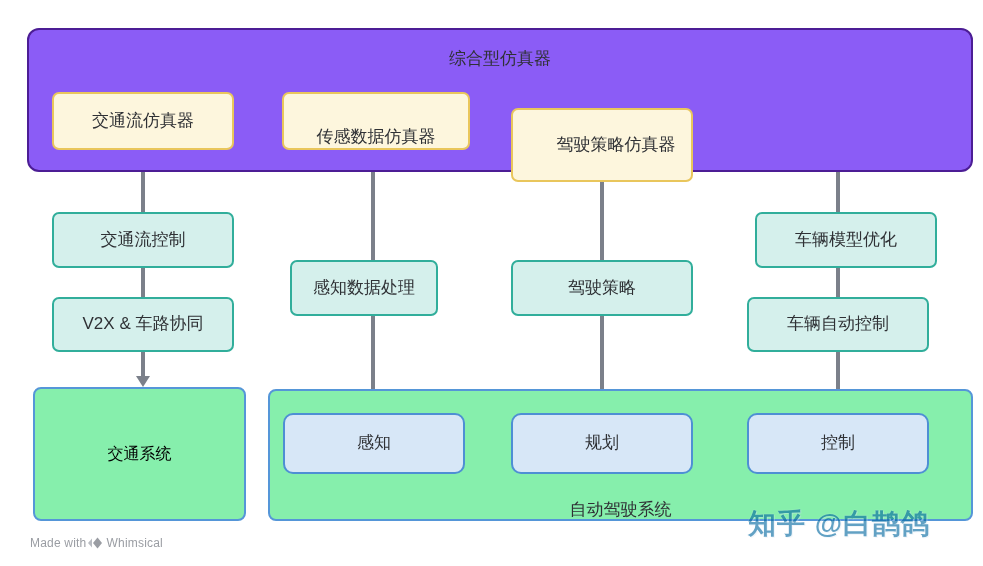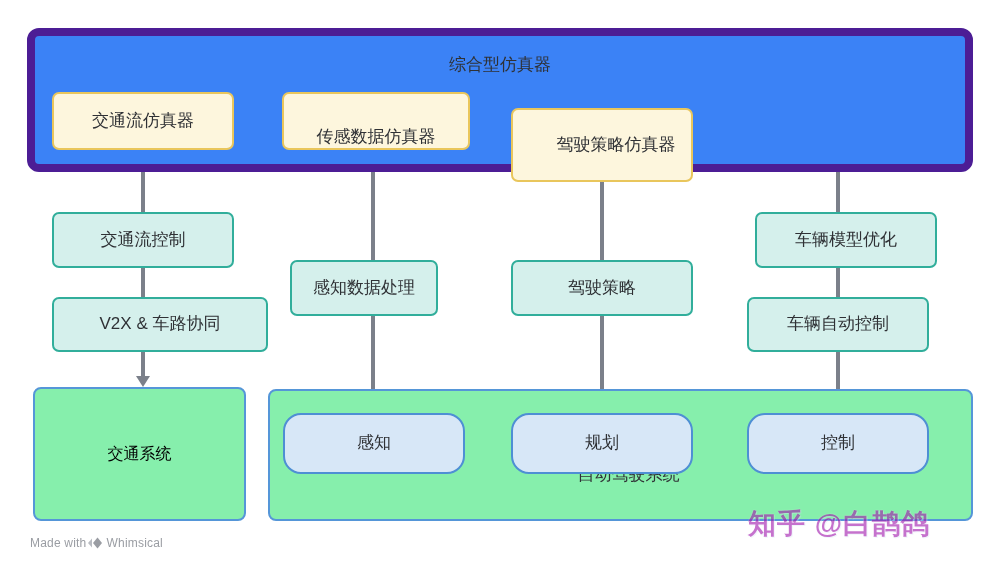--- a/index.html
+++ b/index.html
@@ -24,22 +24,22 @@
     box-sizing: border-box;
     display: flex;
     align-items: center;
     justify-content: center;
     text-align: center;
     line-height: 1.3;
   }
 
   
   .group-yellow {
-    background: #3b82f6;
-    border: 8px solid #4c1d95;
+    background: #8b5cf6;
+    border: 2px solid #4c1d95;
     border-radius: 12px;
   }
   .box-yellow {
     background: #fdf6dd;
     border: 2px solid #e9c65c;
     border-radius: 7px;
     color: #2f3135;
     font-size: 17px;
   }
   .group-yellow-title {
@@ -60,21 +60,21 @@
 
   
   .group-blue {
     background: #86efac;
     border: 2px solid #5596d8;
     border-radius: 8px;
   }
   .box-blue {
     background: #d7e7f7;
     border: 2px solid #4e8fd4;
-    border-radius: 18px;
+    border-radius: 10px;
     color: #2f3135;
     font-size: 17px;
   }
   .group-blue-title {
     position: absolute;
     color: #2f3135;
     font-size: 17px;
     text-align: center;
     width: 100%;
     left: 0;
@@ -114,21 +114,21 @@
     letter-spacing: .2px;
   }
   .wm-whimsical .logo {
     display: inline-flex;
     align-items: center;
   }
   .wm-zhihu {
     position: absolute;
     left: 748px;
     top: 505px;
-    color: #a21caf;
+    color: #0369a1;
     opacity: .62;
     font-size: 28px;
     font-weight: bold;
     letter-spacing: 1px;
     text-shadow:
        0 0 1px rgba(255,255,255,.9),
        1px 1px 0 rgba(210,225,242,.55);
     white-space: nowrap;
     pointer-events: none;
   }
@@ -192,42 +192,42 @@
   <div class="node box-yellow" style="left:282px; top:92px; width:188px; height:58px;align-items:flex-end;">
     <span>传感数据仿真器</span>
   </div>
   <div class="node box-yellow" style="left:511px; top:108px; width:182px; height:74px;padding-left:28px;">
     <span>驾驶策略仿真器</span>
   </div>
 
   <div class="node box-green" style="left:52px; top:212px; width:182px; height:56px;">
     <span>交通流控制</span>
   </div>
-  <div class="node box-green" style="left:52px; top:297px; width:216px; height:55px;">
+  <div class="node box-green" style="left:52px; top:297px; width:182px; height:55px;">
     <span>V2X &amp; 车路协同</span>
   </div>
   <div class="node box-green" style="left:290px; top:260px; width:148px; height:56px;">
     <span>感知数据处理</span>
   </div>
   <div class="node box-green" style="left:511px; top:260px; width:182px; height:56px;">
     <span>驾驶策略</span>
   </div>
   <div class="node box-green" style="left:747px; top:212px; width:182px; height:56px;margin-left:8px;">
     <span>车辆模型优化</span>
   </div>
   <div class="node box-green" style="left:747px; top:297px; width:182px; height:55px;">
     <span>车辆自动控制</span>
   </div>
 
   <div class="node group-blue" style="left:33px; top:387px; width:213px; height:134px;">
     <span>交通系统</span>
   </div>
 
   <div class="node group-blue" style="left:268px; top:389px; width:705px; height:132px; display:block;">
-    <div class="group-blue-title" style="top:73px;padding-left:8px;">自动驾驶系统</div>
+    <div class="group-blue-title" style="top:108px;">自动驾驶系统</div>
   </div>
 
   <div class="node box-blue" style="left:283px; top:413px; width:182px; height:61px;">
     <span>感知</span>
   </div>
   <div class="node box-blue" style="left:511px; top:413px; width:182px; height:61px;">
     <span>规划</span>
   </div>
   <div class="node box-blue" style="left:747px; top:413px; width:182px; height:61px;">
     <span>控制</span>

